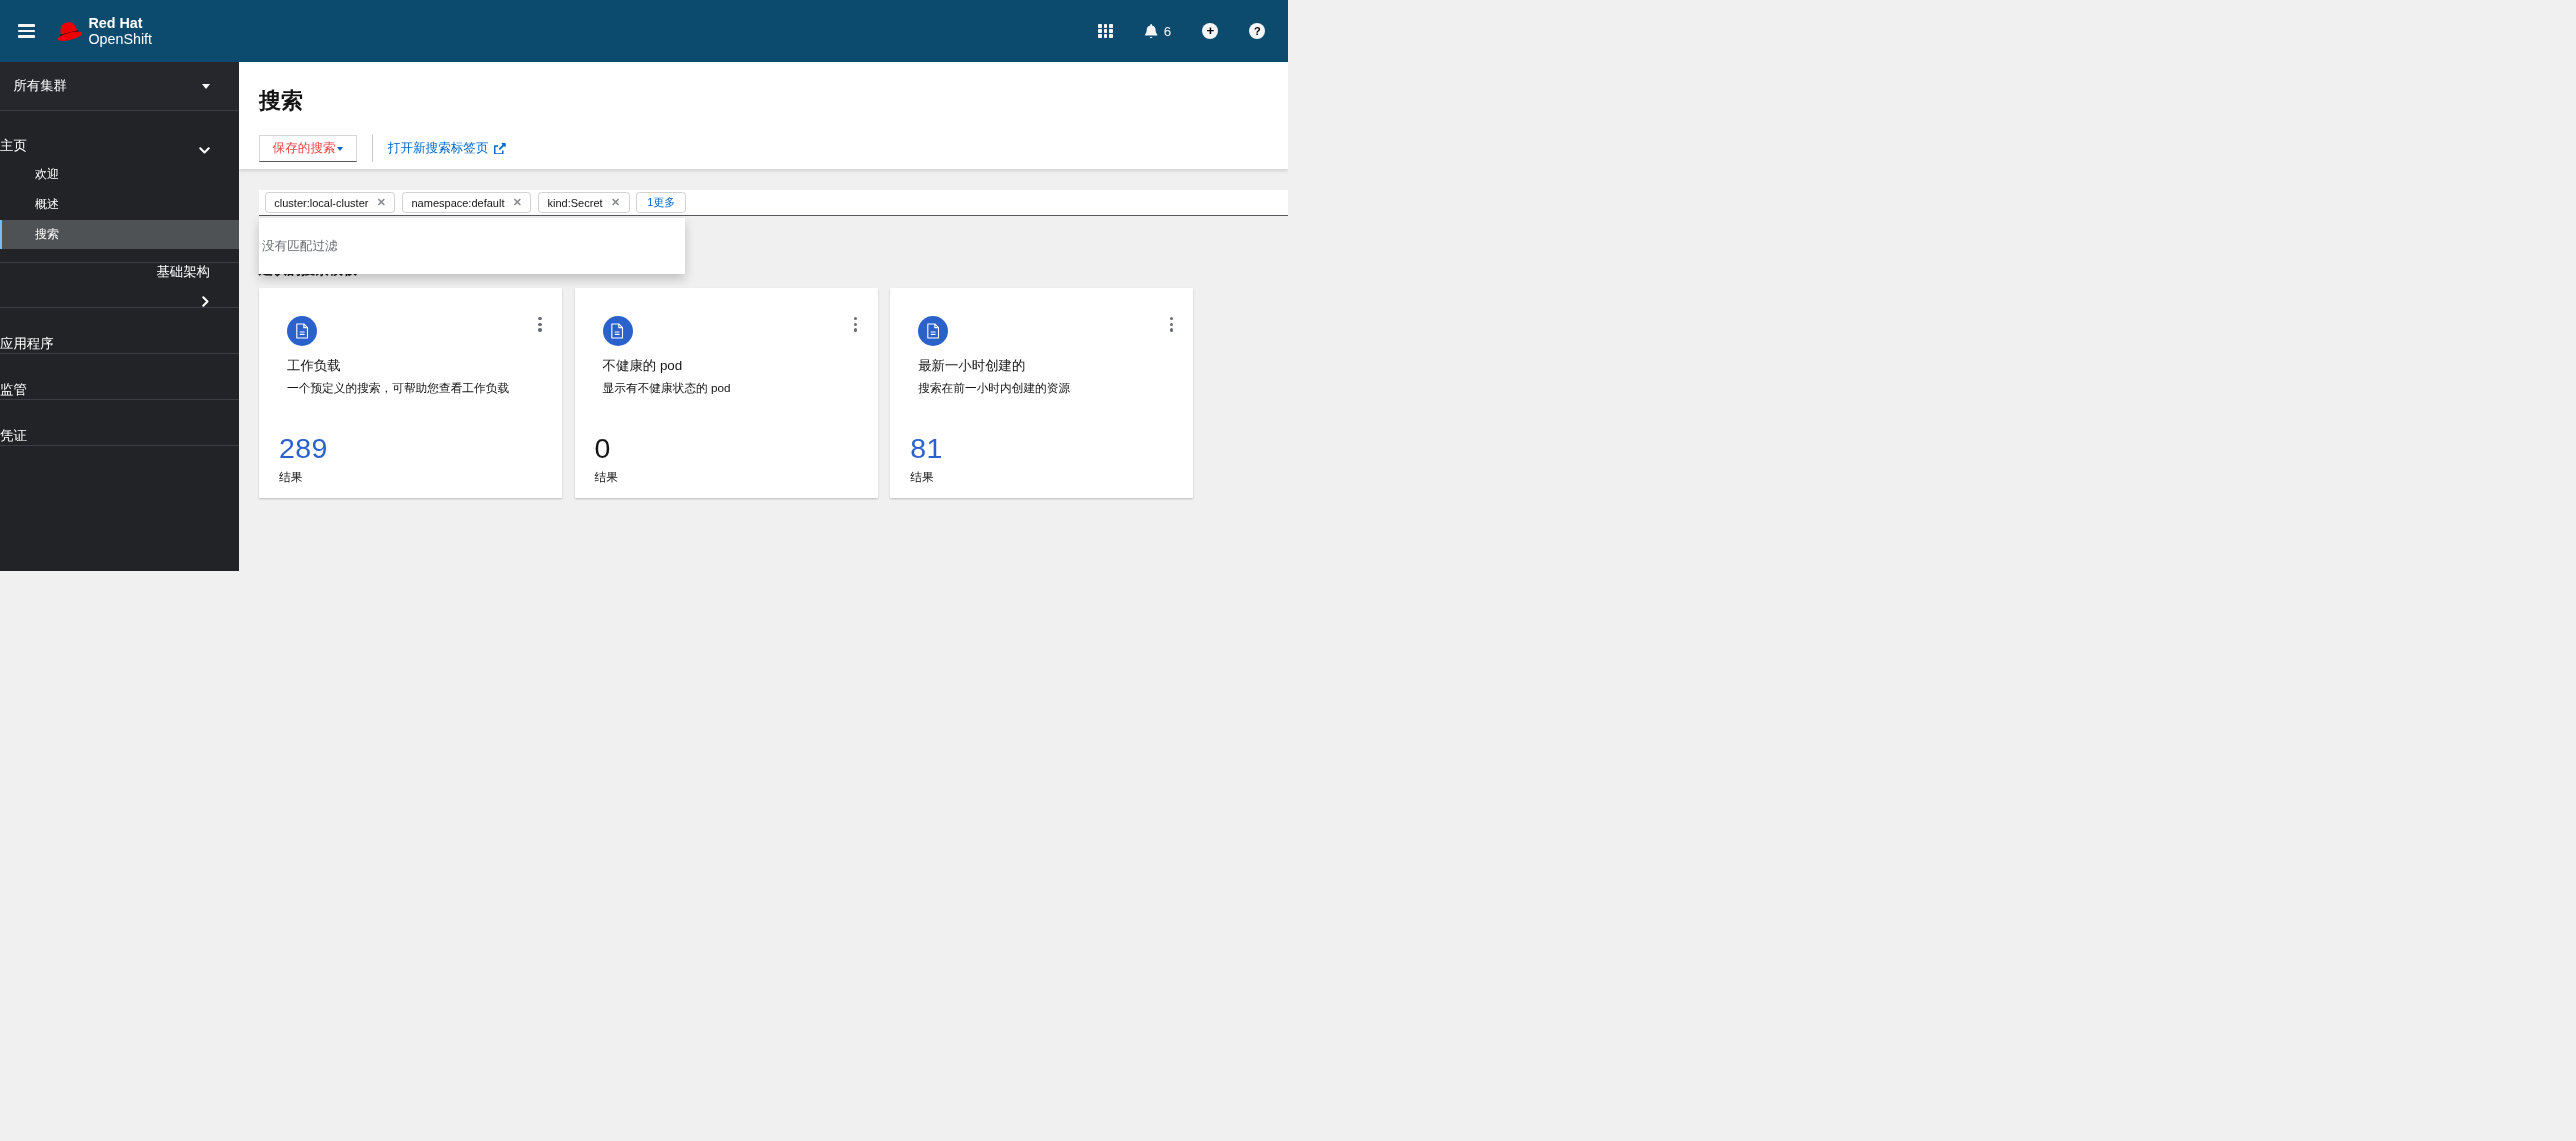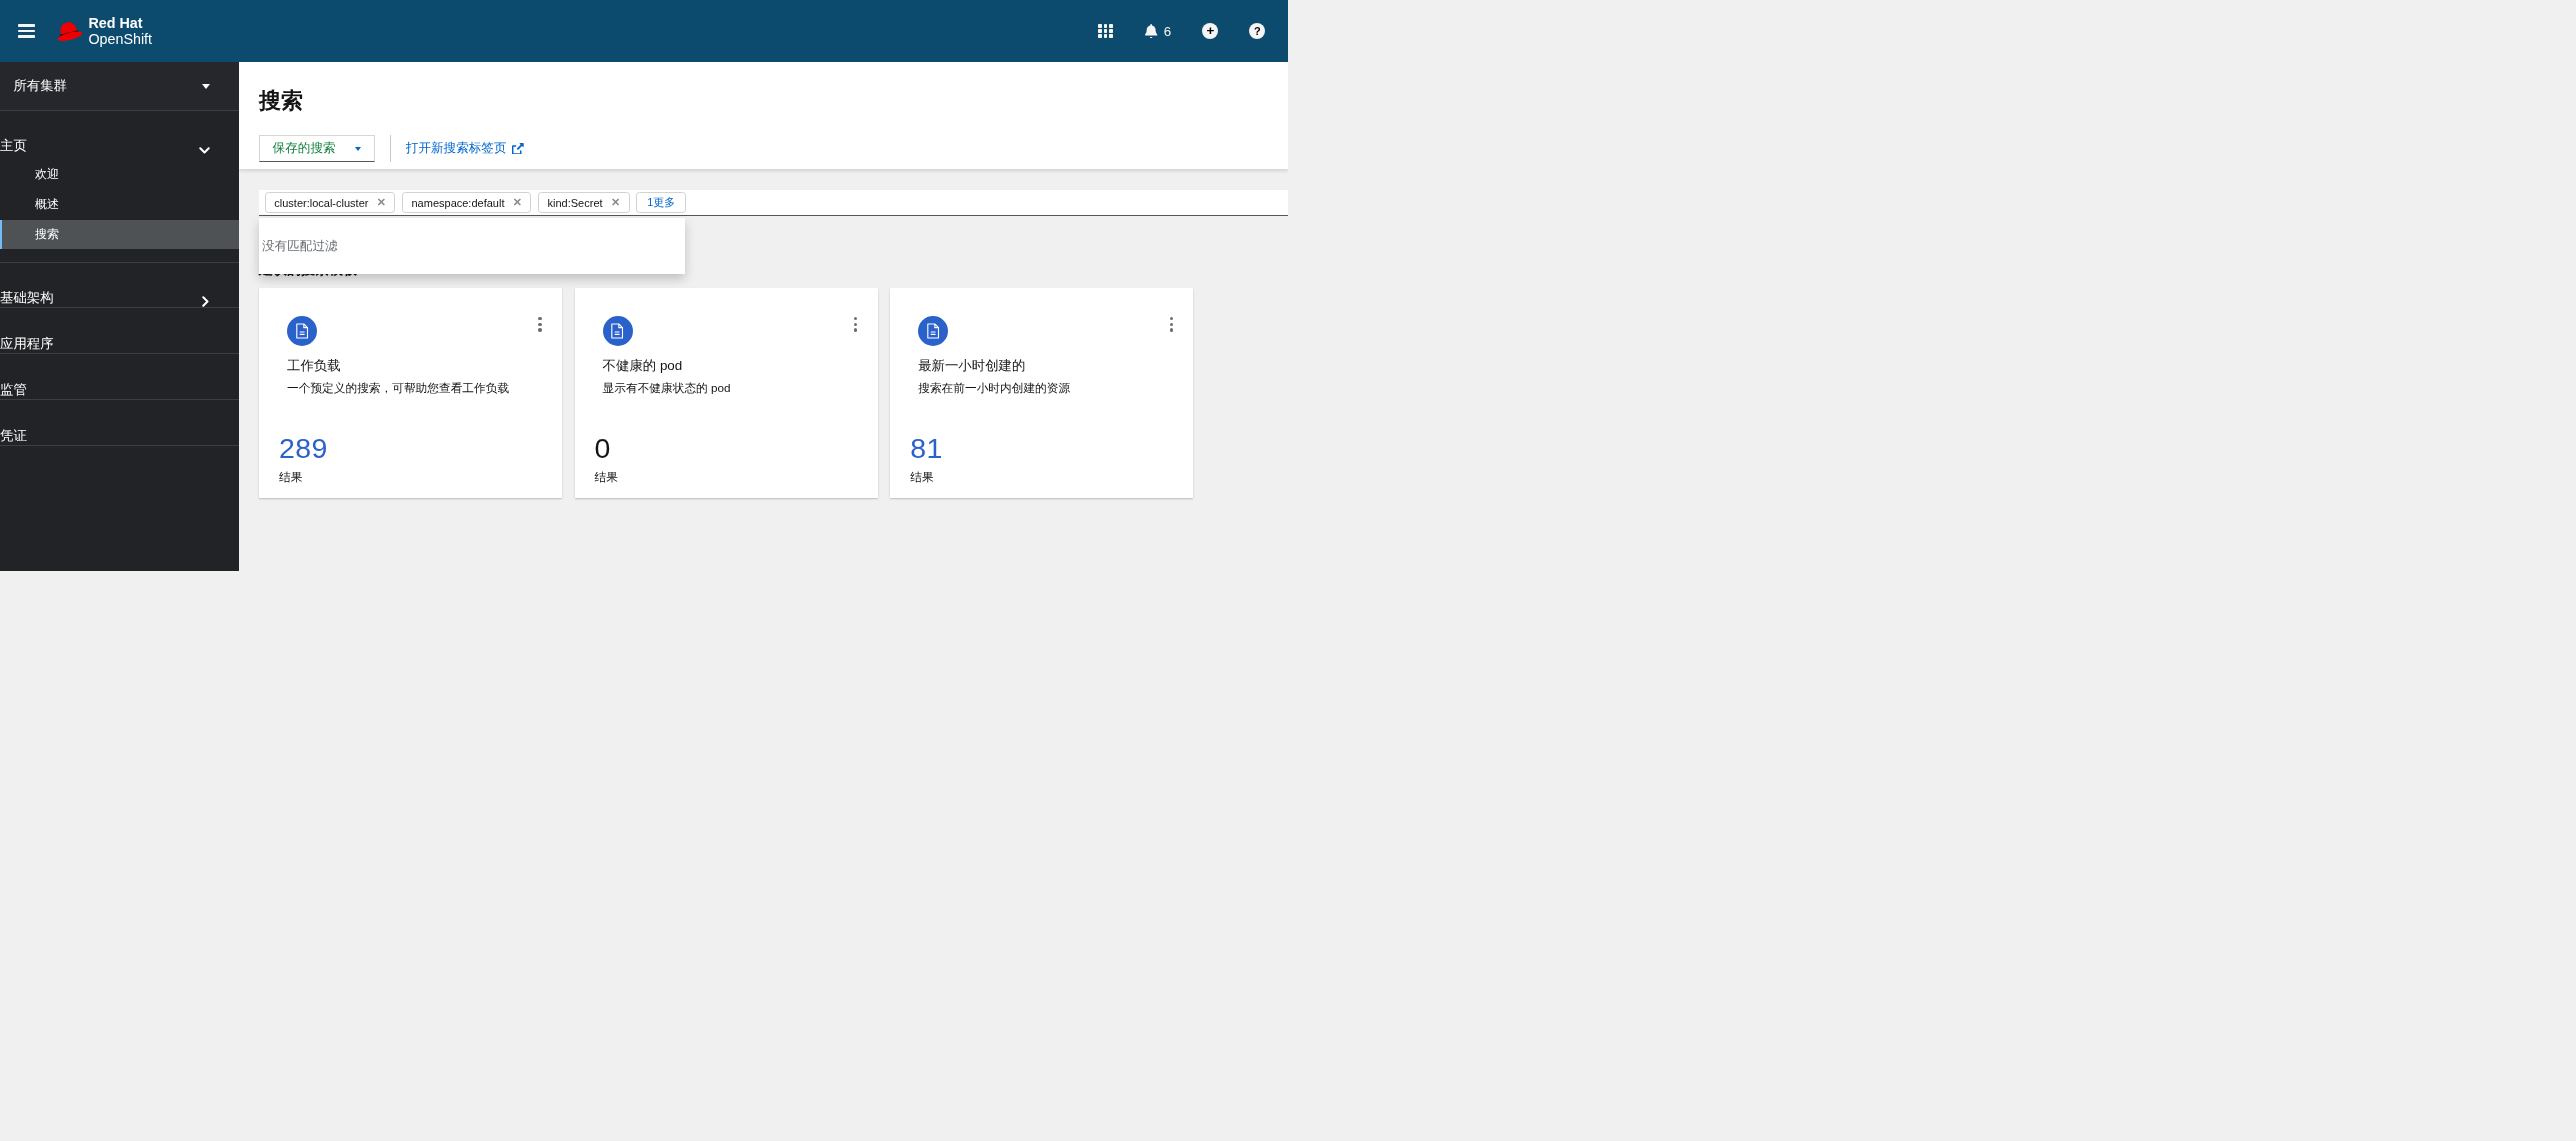--- a/index.html
+++ b/index.html
@@ -51,36 +51,36 @@
     padding: 0 29px 0 0; font-size: 13.4px; cursor: pointer;
   }
   .nav-row.home { height: 44px; }
   .sub-list { margin: 5px 0 13.4px 0; }
   .sub-row {
     height: 28.5px; margin-bottom: 1.7px; display: flex; align-items: center;
     padding-left: 35px; font-size: 12px; cursor: pointer; font-family: Liberation Serif, serif;
   }
   .sub-row.selected { background: #4f5255; border-left: 2.5px solid #73bcf7; padding-left: 33px; }
   .group-row { height: 46px; border-bottom: 0.8px solid #3b3e44; }
-  .group-row.first { border-top: 0.8px solid #3b3e44; height: 46px; }
+  .group-row.first { border-top: 0.8px solid #3b3e44; height: 46px; flex-direction: column; }
   .chev { display: block; }
 
   
   .page-header {
     position: absolute; left: 239px; right: 0; top: 62px; height: 107px;
     background: #fff; padding-left: 20px; z-index: 10;
     box-shadow: 0 2.5px 3.4px rgba(3,3,3,0.12);
   }
   .page-title { font-size: 22px; font-weight: 600; color: #151515; padding-top: 25px; line-height: 27px; }
   .toolbar { display: flex; align-items: center; margin-top: 21px; }
   .saved-search-btn {
-    width: 116px; height: 27px; background: #fff; cursor: pointer;
+    width: 98px; height: 27px; background: #fff; cursor: pointer;
     border: 0.8px solid #d6d6d6; border-bottom: 1.7px solid #54575b;
     display: flex; align-items: center; justify-content: space-between;
-    padding: 0 12.6px; font-size: 12.6px; color: #15803d;
+    padding: 0 12.6px; font-size: 12.6px; color: #ef4444;
     font-family: inherit;
   }
   .saved-search-btn .caret-down { border-top-color: #0066cc; border-left-width: 3.8px; border-right-width: 3.8px; border-top-width: 4.6px; }
   .v-divider { width: 0.8px; height: 27px; background: #c9c9c9; margin: 0 15px; }
   .open-tab-link {
     display: flex; align-items: center; gap: 5.9px; font-size: 12.6px;
     color: #0066cc; text-decoration: none; cursor: pointer;
   }
 
   

